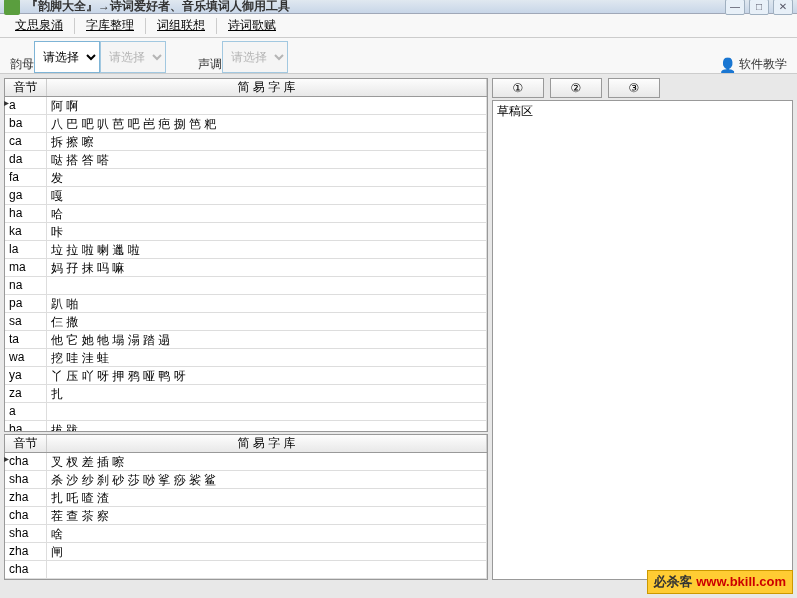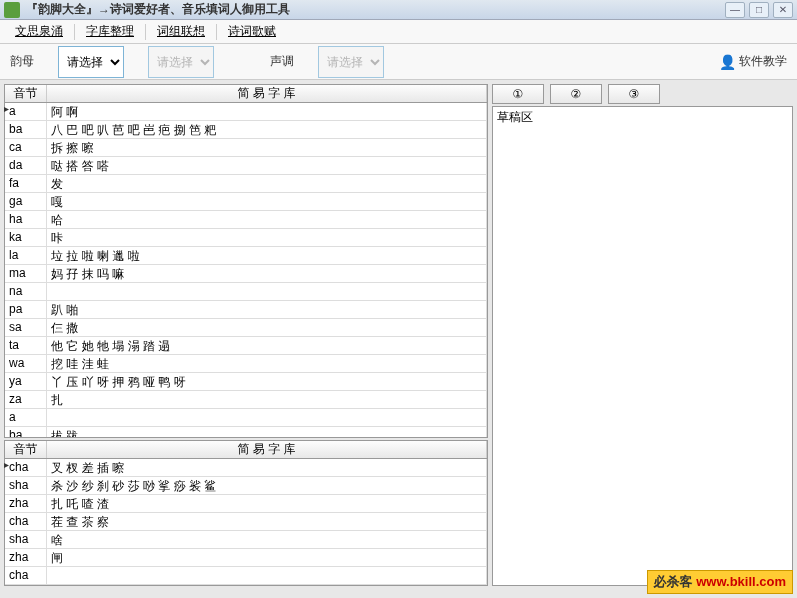--- a/index.html
+++ b/index.html
@@ -1,25 +1,25 @@
 <!DOCTYPE html>
 <html><head>
 <meta charset="utf-8">
 <style>
 * { margin: 0; padding: 0; box-sizing: border-box; }
 body { font-family: "SimSun", "Microsoft YaHei", sans-serif; font-size: 12px; background: #e8e8e8; width: 797px; height: 598px; overflow: hidden; position: relative; }
-.titlebar { height: 20px; background: linear-gradient(to bottom, #e0e8f0, #c8d6e8); display: flex; align-items: center; padding: 0 4px; border-bottom: 1px solid #a0a8b8; }
+.titlebar { height: 14px; background: linear-gradient(to bottom, #e0e8f0, #c8d6e8); display: flex; align-items: center; padding: 0 4px; border-bottom: 1px solid #a0a8b8; }
 .titlebar .icon { width: 16px; height: 16px; background: #5a9e3e; border-radius: 2px; margin-right: 6px; }
 .titlebar .title { flex: 1; font-weight: bold; color: #333; }
 .win-btns { display: flex; gap: 4px; }
 .win-btn { width: 20px; height: 16px; background: #e8f0f8; border: 1px solid #a0b0c0; border-radius: 2px; display: flex; align-items: center; justify-content: center; font-size: 10px; color: #556; cursor: pointer; }
 .menubar { height: 24px; background: #f8f8f8; display: flex; align-items: center; padding: 0 6px; border-bottom: 1px solid #ccc; text-decoration: underline; }
 .menu-item { padding: 3px 8px; cursor: pointer; border: 1px solid transparent; }
 .divider-v { width: 1px; height: 16px; background: #ccc; margin: 0 2px; }
-.toolbar { height: 36px; background: #f8f8f8; display: flex; align-items: center; padding: 0 10px; border-bottom: 1px solid #ccc; gap: 24px; }
+.toolbar { height: 36px; background: #f8f8f8; display: flex; align-items: flex-end; padding: 0 10px; border-bottom: 1px solid #ccc; gap: 0; }
 .toolbar label { color: #333; }
 .select { height: 32px; border: 1px solid #7eb4d6; background: #fff; padding: 0 4px; font-size: 12px; min-width: 60px; }
 .select.disabled { color: #999; background: #f4f4f4; }
 .help-link { margin-left: auto; display: flex; align-items: center; gap: 4px; cursor: pointer; color: #333; }
 .help-icon { width: 16px; height: 16px; display: inline-block; position: relative; }
 .help-icon:before { content: "👤"; font-size: 14px; }
 .content { display: flex; height: calc(598px - 22px - 24px - 36px - 6px); padding: 4px; gap: 4px; }
 .left-pane { width: 484px; display: flex; flex-direction: column; gap: 2px; }
 .table-wrap { border: 1px solid #999; background: #fff; display: flex; flex-direction: column; overflow: hidden; }
 .table-wrap.top { flex: 1; }

